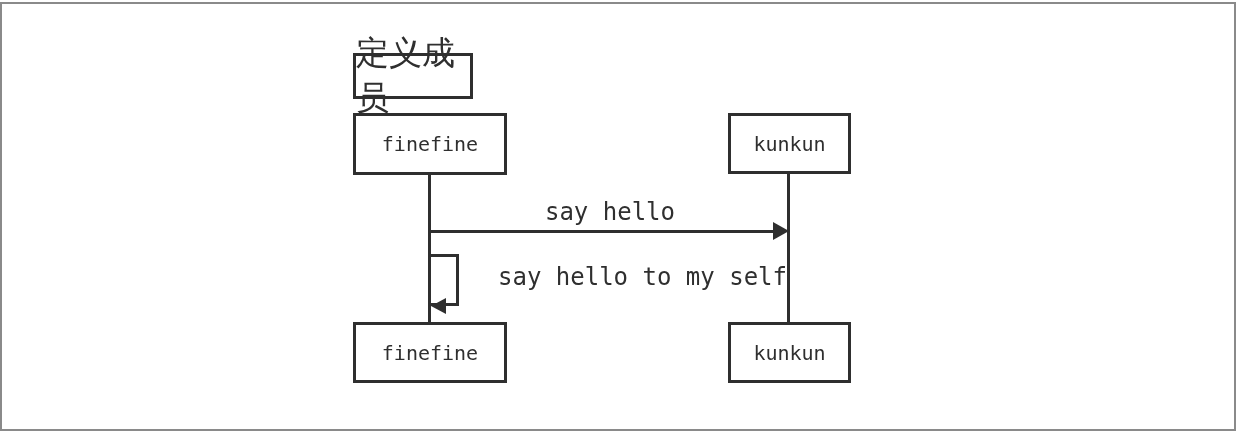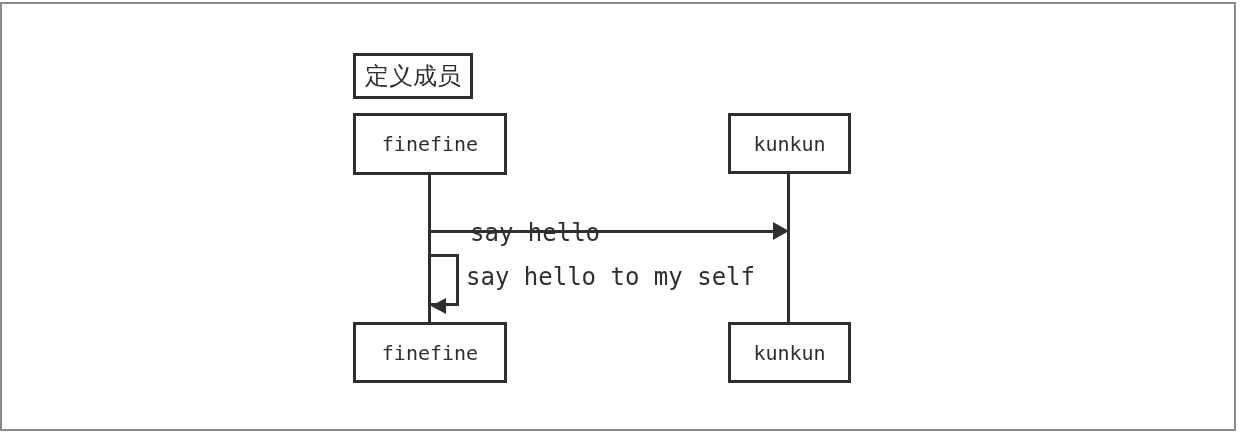--- a/index.html
+++ b/index.html
@@ -30,21 +30,21 @@
     color: #2f2f2f;
     display: flex;
     align-items: center;
     justify-content: center;
     font-size: 20px;
     z-index: 3;
   }
   .title-box {
     left: 353px; top: 53px;
     width: 120px; height: 46px;
-    font-size: 24px;
+    font-size: 33px;
     letter-spacing: 0px;
   }
   .actor-finefine-top  { left: 353px; top: 113px; width: 154px; height: 62px; }
   .actor-kunkun-top    { left: 728px; top: 113px; width: 123px; height: 61px; }
   .actor-finefine-bot  { left: 353px; top: 322px; width: 154px; height: 61px; }
   .actor-kunkun-bot    { left: 728px; top: 322px; width: 123px; height: 61px; }
 
   .lifeline {
     position: absolute;
     width: 3px;
@@ -67,25 +67,25 @@
     width: 0; height: 0;
     border-top: 9px solid transparent;
     border-bottom: 9px solid transparent;
     border-left: 16px solid #2f2f2f;
     z-index: 2;
   }
   .msg-label {
     position: absolute;
     left: 470px; top: 198px;
     width: 280px;
+    text-align: center;
     color: #2f2f2f;
     font-size: 24px;
     z-index: 2;
     white-space: nowrap;
-    margin-top: 21px;
   }
   .self-loop {
     position: absolute;
     left: 429px; top: 254px;
     width: 30px; height: 52px;
     border-top: 3px solid #2f2f2f;
     border-right: 3px solid #2f2f2f;
     border-bottom: 3px solid #2f2f2f;
     box-sizing: border-box;
     z-index: 2;
@@ -94,21 +94,21 @@
     position: absolute;
     left: 431px; top: 298px;
     width: 0; height: 0;
     border-top: 8px solid transparent;
     border-bottom: 8px solid transparent;
     border-right: 15px solid #2f2f2f;
     z-index: 2;
   }
   .self-msg-label {
     position: absolute;
-    left: 466px; top: 263px;
+    left: 498px; top: 263px;
     color: #2f2f2f;
     font-size: 24px;
     z-index: 2;
     white-space: nowrap;
   }
 </style>
 </head>
 <body>
 
 <div class="canvas">

